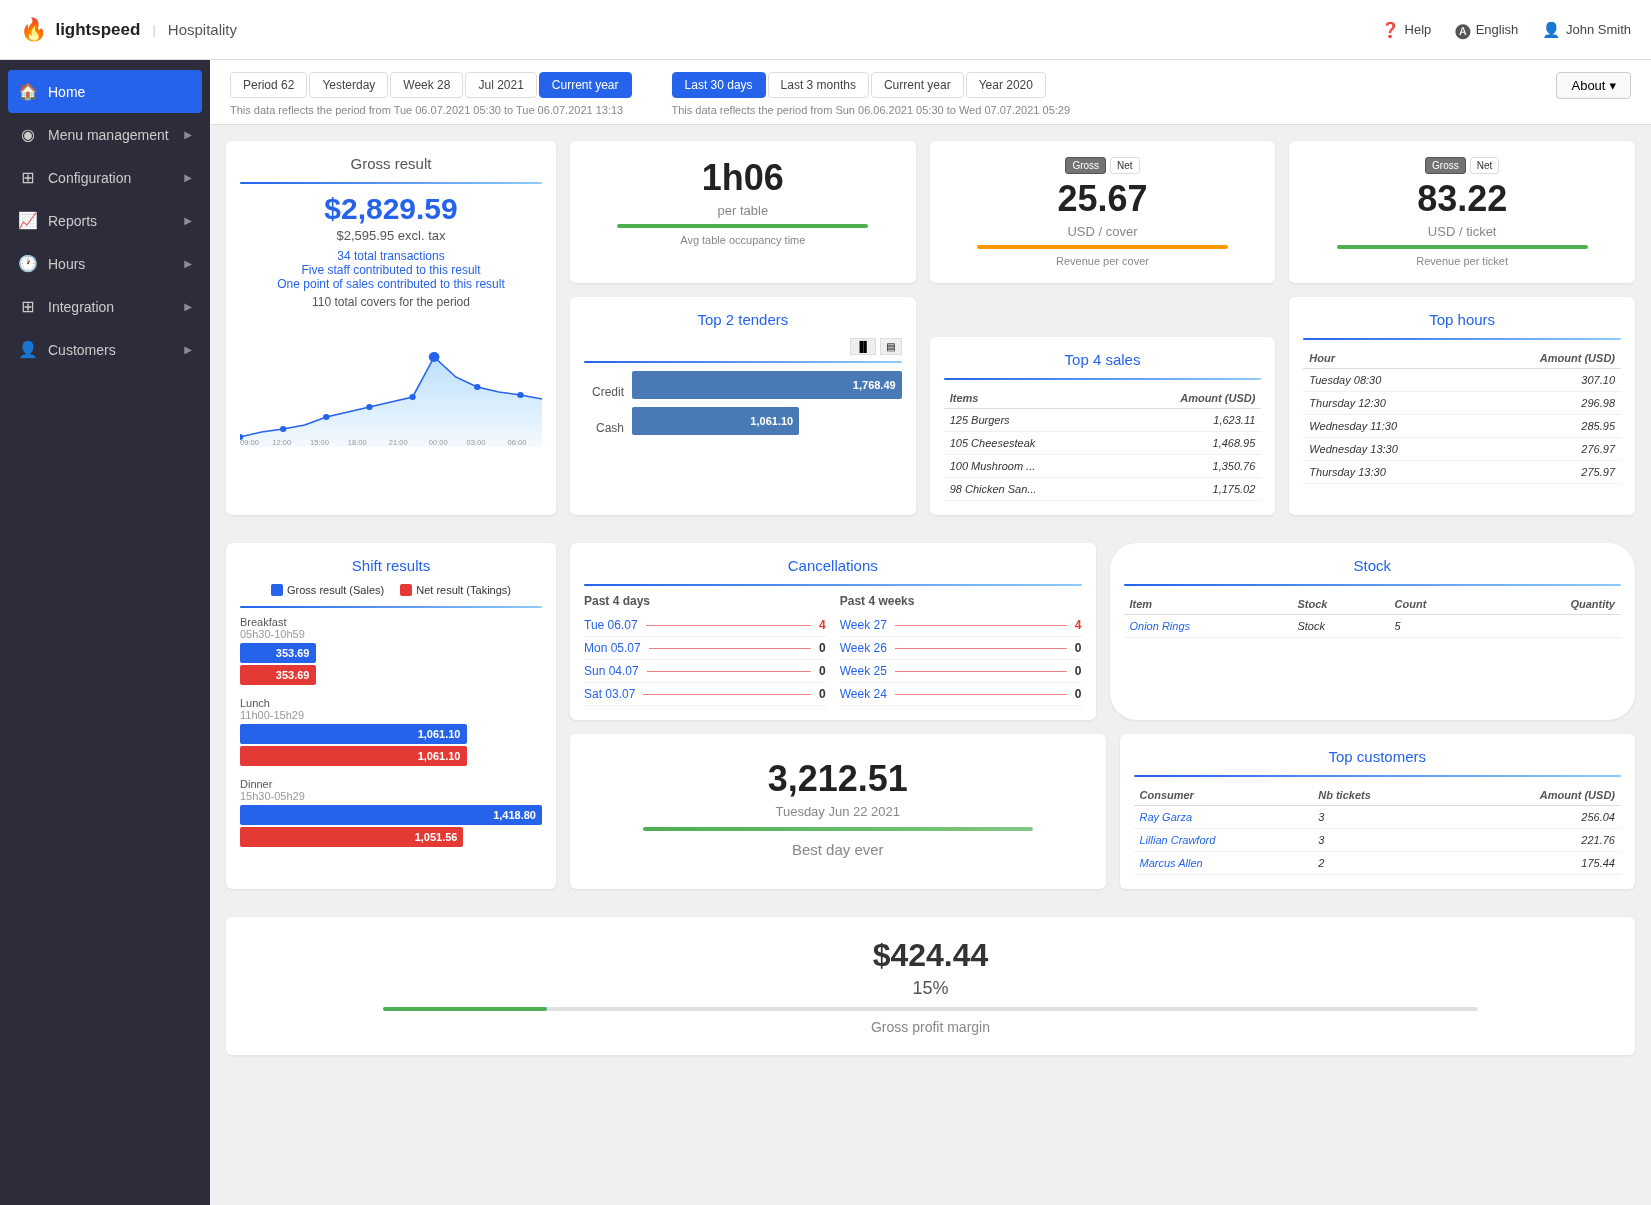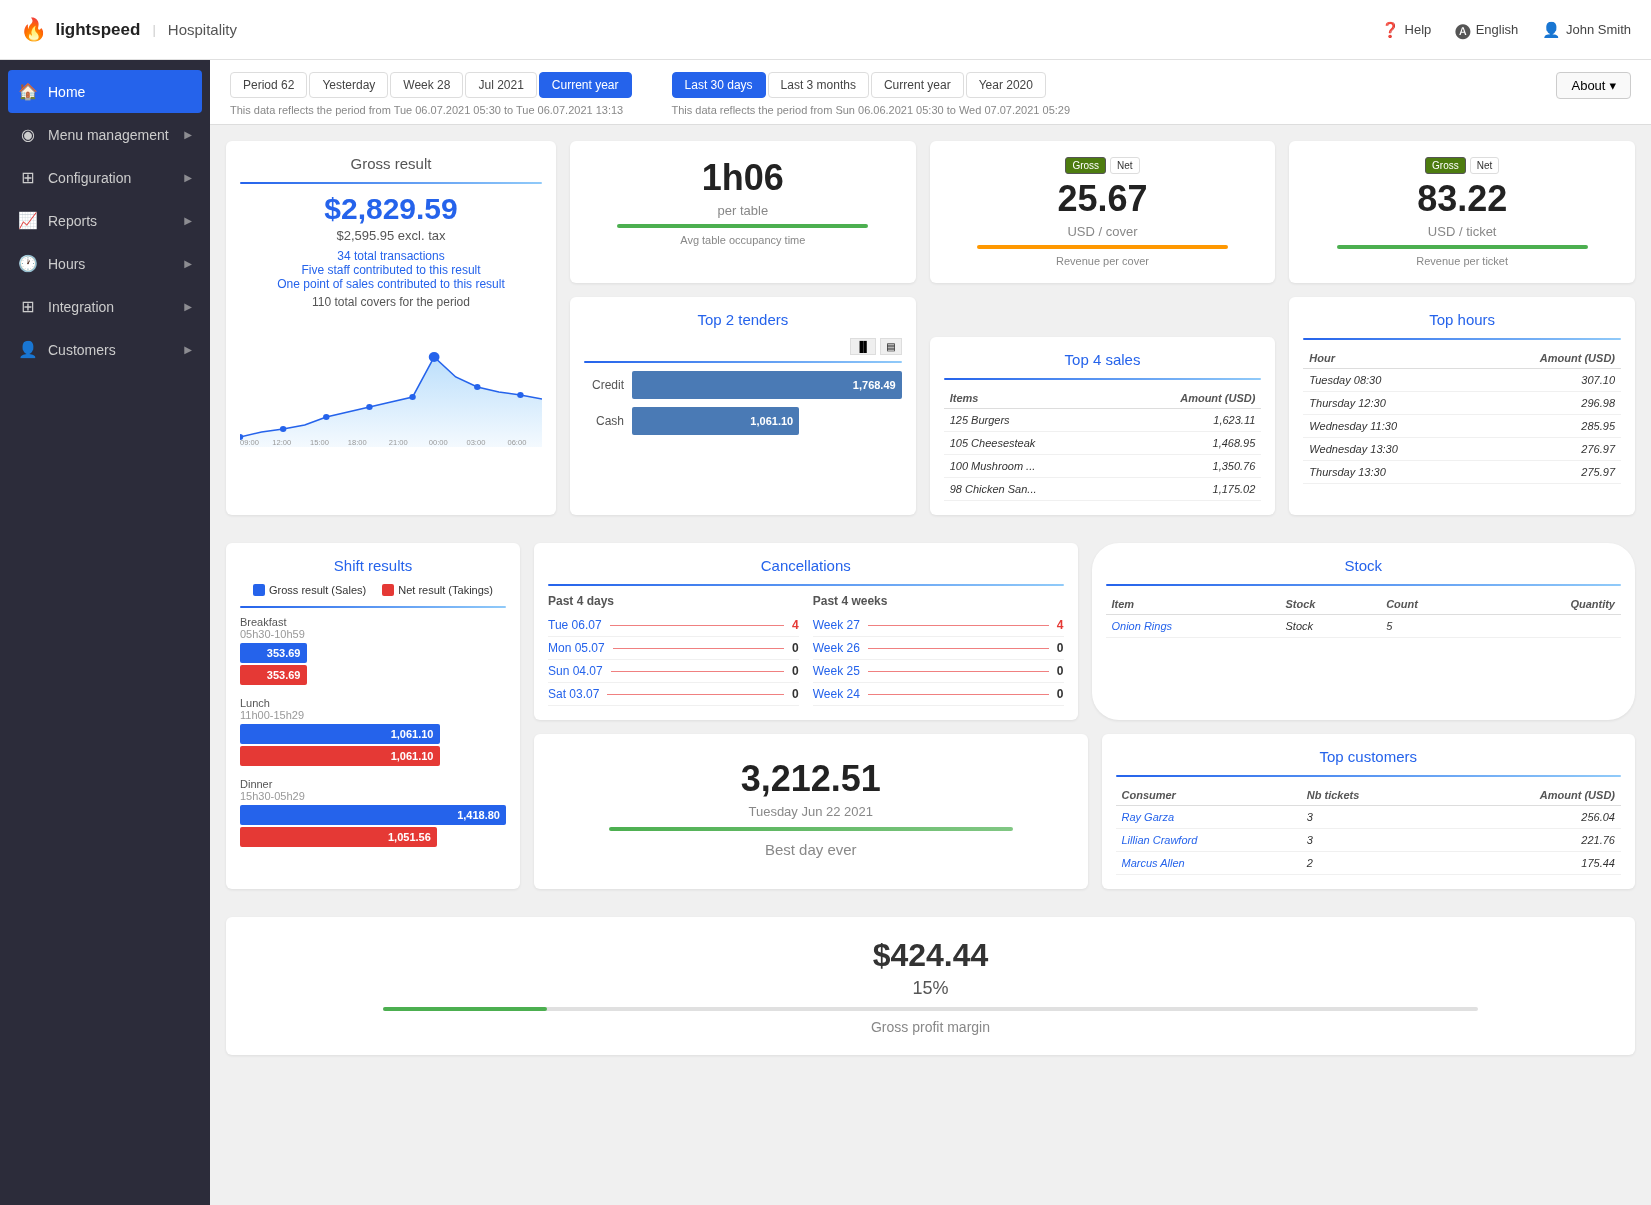--- a/index.html
+++ b/index.html
@@ -55,36 +55,36 @@
     
     .kpi-card { flex: 1; text-align: center; padding: 16px; }
     .kpi-value { font-size: 36px; font-weight: 700; color: #222; }
     .kpi-label { color: #888; font-size: 13px; margin-top: 4px; }
     .kpi-sub { font-size: 11px; color: #888; }
     .kpi-bar { height: 4px; border-radius: 2px; margin: 6px auto; width: 80%; }
     .kpi-bar.green { background: #4caf50; }
     .kpi-bar.orange { background: #ff9800; }
     .kpi-gross-net { display: flex; gap: 4px; justify-content: center; margin-bottom: 4px; }
     .gn-btn { padding: 2px 6px; font-size: 10px; border: 1px solid #ddd; border-radius: 3px; cursor: pointer; }
-    .gn-btn.active { background: #4d7c0f; color: #fff; border-color: #555; }
+    .gn-btn.active { background: #737373; color: #fff; border-color: #555; }
 
     
     .gross-card { width: 330px; flex-shrink: 0; }
     .gross-main-value { font-size: 30px; font-weight: 700; color: #2563eb; text-align: center; }
     .gross-sub { text-align: center; font-size: 13px; color: #555; margin-top: 2px; }
     .gross-links { text-align: center; margin-top: 6px; }
     .gross-link { color: #2563eb; font-size: 12px; display: block; }
     .gross-total { text-align: center; font-size: 12px; color: #555; margin-top: 4px; }
 
     
     .chart-area { margin-top: 8px; position: relative; height: 130px; }
     .chart-area svg { width: 100%; height: 100%; }
 
     
-    .shift-card { width: 294px; flex-shrink: 0; }
+    .shift-card { width: 330px; flex-shrink: 0; }
     .shift-legend { display: flex; gap: 16px; justify-content: center; margin-bottom: 10px; font-size: 11px; }
     .legend-item { display: flex; align-items: center; gap: 4px; }
     .legend-box { width: 12px; height: 12px; border-radius: 2px; }
     .legend-box.blue { background: #2563eb; }
     .legend-box.red { background: #e53935; }
 
     .shift-row { margin-bottom: 12px; }
     .shift-label { font-size: 11px; color: #555; margin-bottom: 3px; }
     .shift-bar-group { display: flex; flex-direction: column; gap: 2px; }
     .shift-bar { height: 20px; display: flex; align-items: center; justify-content: flex-end; padding-right: 6px; font-size: 11px; color: #fff; font-weight: 600; border-radius: 2px; }
@@ -94,21 +94,21 @@
     
     .margin-card { flex: 1; text-align: center; padding: 20px; }
     .margin-value { font-size: 32px; font-weight: 700; color: #333; }
     .margin-pct { font-size: 18px; color: #555; margin-top: 4px; }
     .margin-label { font-size: 14px; color: #888; margin-top: 8px; }
     .margin-bar { height: 4px; background: #e0e0e0; border-radius: 2px; width: 80%; margin: 8px auto; }
     .margin-bar-fill { height: 100%; background: #4caf50; border-radius: 2px; width: 15%; }
 
     
     .tenders-card { flex: 1; min-width: 180px; }
-    .tender-row { display: flex; align-items: center; gap: 8px; margin-bottom: 8px; }
+    .tender-row { display: flex; align-items: flex-end; gap: 8px; margin-bottom: 8px; }
     .tender-label { font-size: 12px; color: #555; width: 40px; text-align: right; flex-shrink: 0; }
     .tender-bar-wrap { flex: 1; }
     .tender-bar { background: #4a7ab5; height: 28px; display: flex; align-items: center; justify-content: flex-end; padding-right: 6px; border-radius: 2px; }
     .tender-bar .val { font-size: 11px; color: #fff; font-weight: 600; }
     .tender-icons { display: flex; gap: 4px; justify-content: flex-end; margin-bottom: 6px; }
     .tender-icon-btn { padding: 2px 5px; border: 1px solid #ddd; cursor: pointer; font-size: 10px; }
 
     
     .sales-card { flex: 1; margin-top: 40px; }
     .data-table { width: 100%; border-collapse: collapse; font-size: 11px; font-style: italic; }

